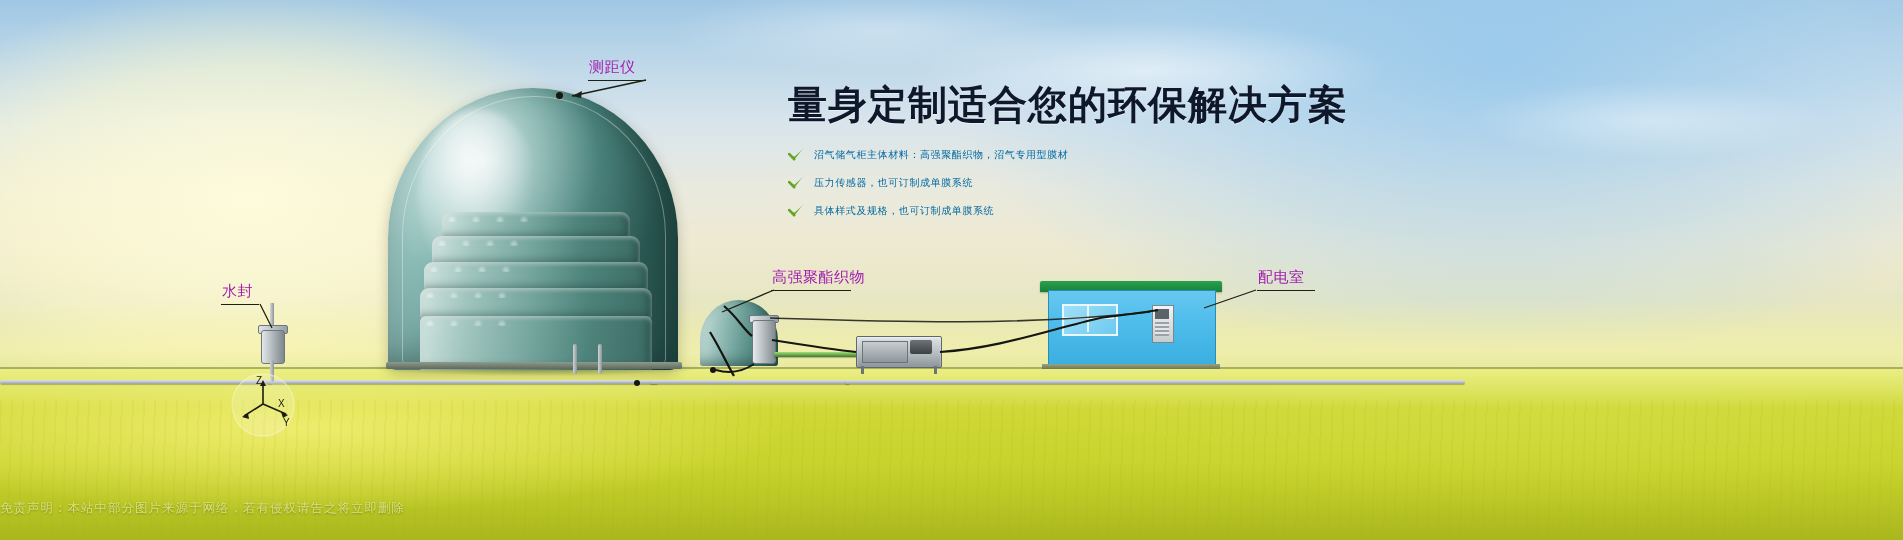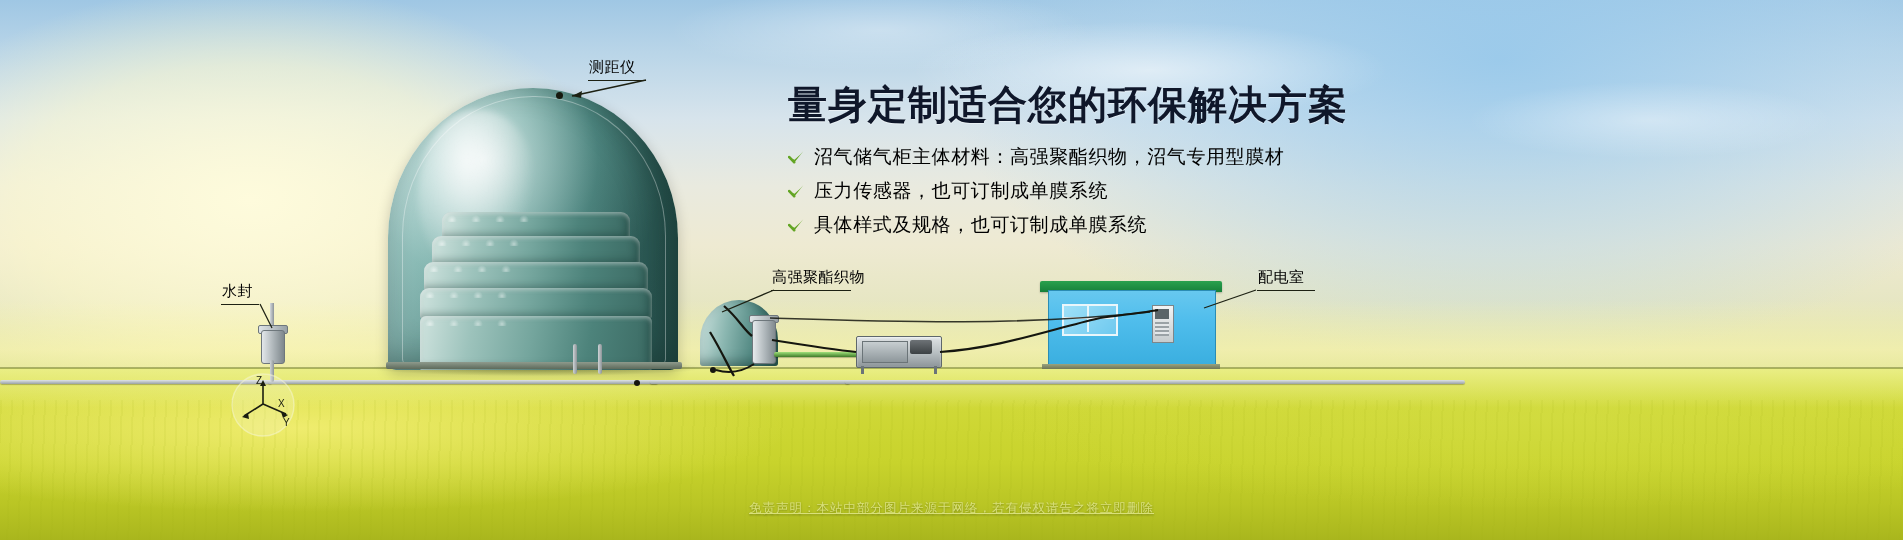--- a/index.html
+++ b/index.html
@@ -190,45 +190,44 @@
   }
   .room-base{
     position:absolute;left:1042px;top:364px;width:178px;height:5px;
     background:linear-gradient(180deg,#9aa37e,#6e7657);
   }
 
   
   .axis-gizmo{position:absolute;left:228px;top:370px;width:70px;height:70px;}
 
   
-  .callout{position:absolute;color:#000000;font-size:15px;letter-spacing:.5px;white-space:nowrap;}
+  .callout{position:absolute;color:#a21caf;font-size:15px;letter-spacing:.5px;white-space:nowrap;}
   .lead-under{position:absolute;background:#1d2113;height:1px;}
   .dot{position:absolute;width:7px;height:7px;border-radius:50%;background:#16190e;}
 
   
   .copy{position:absolute;left:788px;top:82px;width:620px;}
   .copy .sub{
     font-size:26px;color:#56585a;letter-spacing:2px;line-height:1.2;
     font-family:"Liberation Sans","DejaVu Sans",sans-serif;font-weight:400;
   }
   .copy .head{
     margin-top:0;font-size:39px;font-weight:bold;color:#0f172a;letter-spacing:1px;line-height:1.18;
     text-shadow:0 1px 0 rgba(255,255,255,.45);
   }
   .features{margin-top:18px;}
   .feat{display:flex;align-items:center;margin-bottom:11px;}
   .tick{width:17px;height:17px;margin-right:9px;flex:0 0 auto;}
-  .feat-text{font-size:19px;color:#000000;letter-spacing:.6px;line-height:1.2;}
+  .feat-text{font-size:10px;color:#0369a1;letter-spacing:.6px;line-height:1.2;}
 
   
   .disclaimer{
-    position:absolute;left:0;top:500px;width:1903px;text-align:center;
+    position:absolute;left:0;top:500px;width:1903px;text-align:left;
     font-size:12.5px;color:#d9e07a;letter-spacing:1px;
     text-shadow:0 1px 2px rgba(60,70,10,.45);
-    text-decoration:underline;
   }
 </style>
 </head>
 <body>
 
 <div id="banner">
 
   <div class="sky"></div>
   <div class="sky-clouds"></div>
   <div class="horizon-glow"></div>

